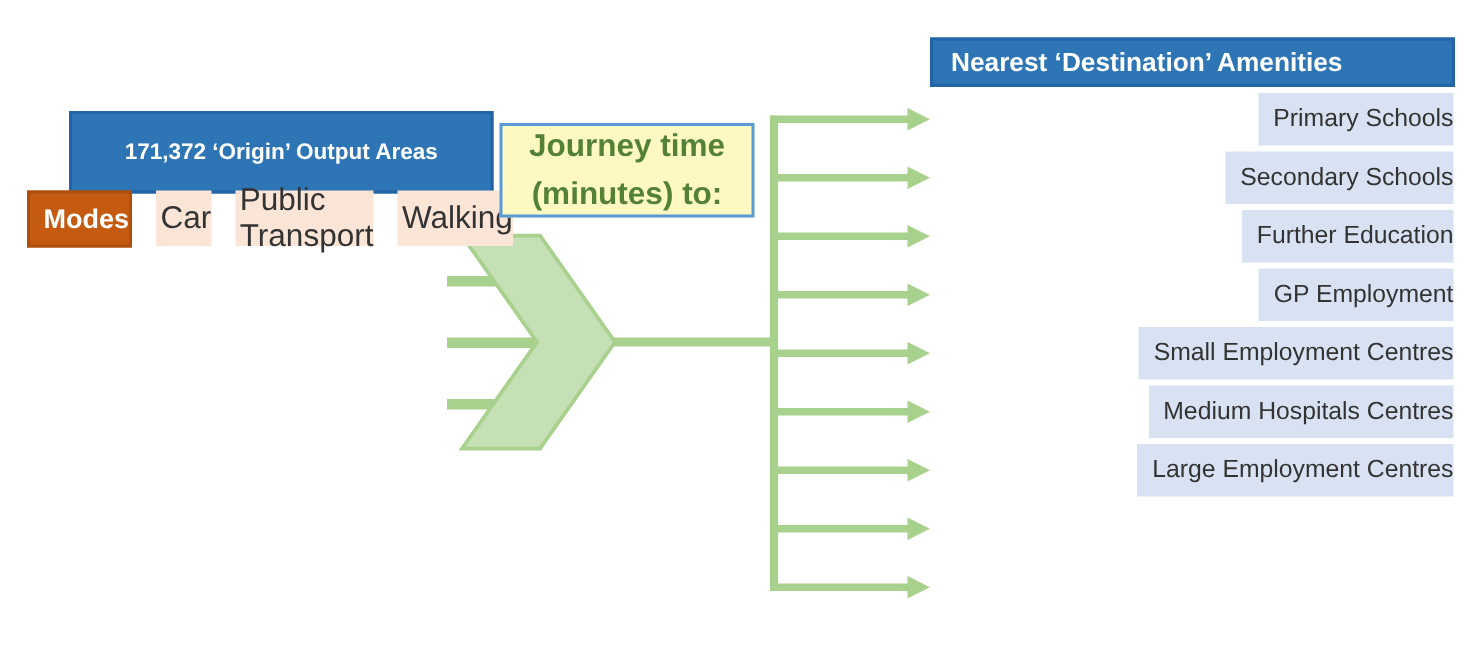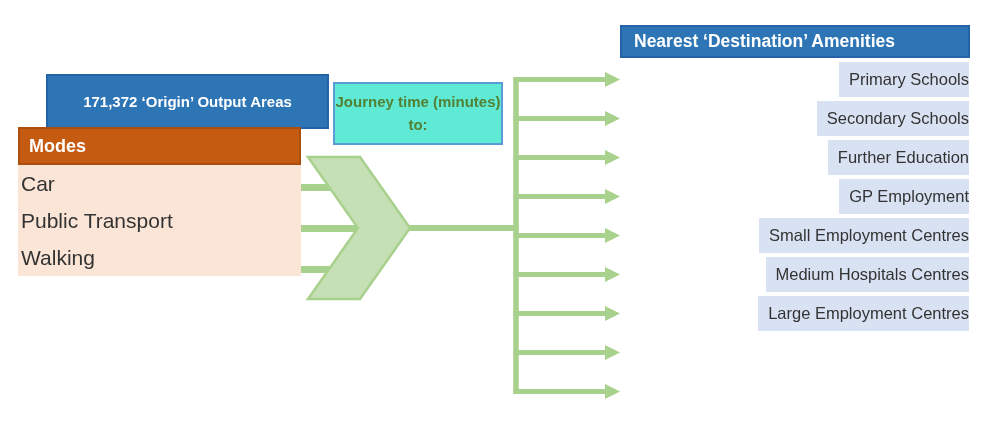--- a/index.html
+++ b/index.html
@@ -27,40 +27,40 @@
     position: absolute; left: 18px; top: 74px;
     width: 283px; height: 55px; z-index: 2;
     background: var(--header_blue);
     border: 2px solid var(--header_blue_border);
     color: #ffffff; font-weight: bold; font-size: 15px; line-height: 1.45;
     display: flex; align-items: center; justify-content: center;
     text-align: center; padding: 0 14px; margin-left: 28px;
   }
   .modes-col {
     position: absolute; left: 18px; top: 127px; width: 283px; z-index: 2;
-    display: flex; flex-direction: column; gap: 0;
+    display: flex; flex-direction: row; gap: 16px;
   }
   .modes-header {
     height: 38px; background: var(--orange);
     border: 2px solid var(--orange_border);
     color: #ffffff; font-weight: bold; font-size: 18px;
     display: flex; align-items: center; padding-left: 9px;
   }
   .mode-row {
     height: 37px; background: var(--peach);
     color: var(--dark_text); font-size: 21px;
     display: flex; align-items: center; padding-left: 3px;
   }
 
   
   .journey-box {
     position: absolute; left: 333px; top: 82px;
     width: 170px; height: 63px; z-index: 2;
-    background: #5eead4; border: 2px solid var(--journey_border);
-    color: var(--green_text); font-weight: bold; font-size: 15px; line-height: 1.5;
+    background: #fef9c3; border: 2px solid var(--journey_border);
+    color: var(--green_text); font-weight: bold; font-size: 21px; line-height: 1.5;
     display: flex; align-items: center; justify-content: center;
     text-align: center;
   }
 
   
   .dest-header {
     position: absolute; left: 620px; top: 25px;
     width: 350px; height: 33px; z-index: 2;
     background: var(--header_blue);
     border: 2px solid var(--header_blue_border);

